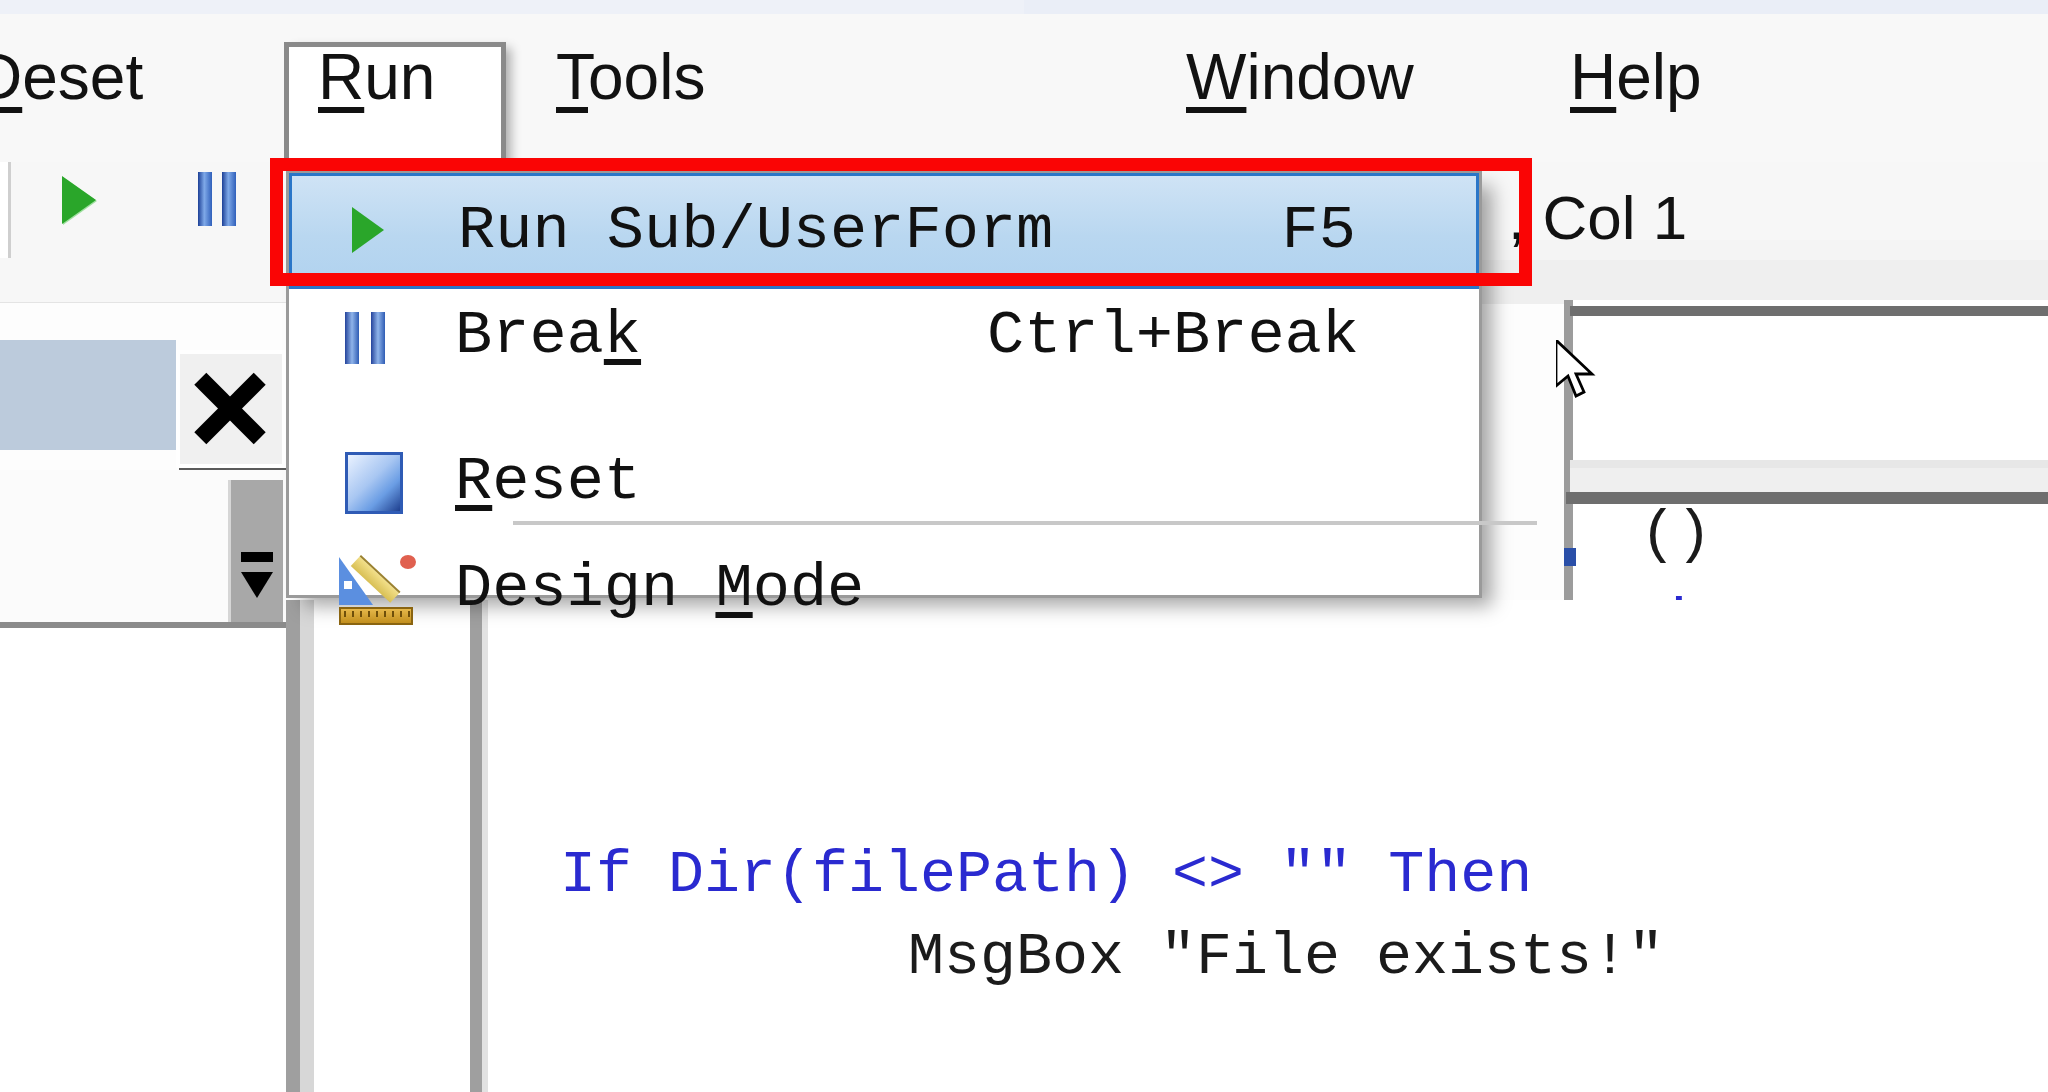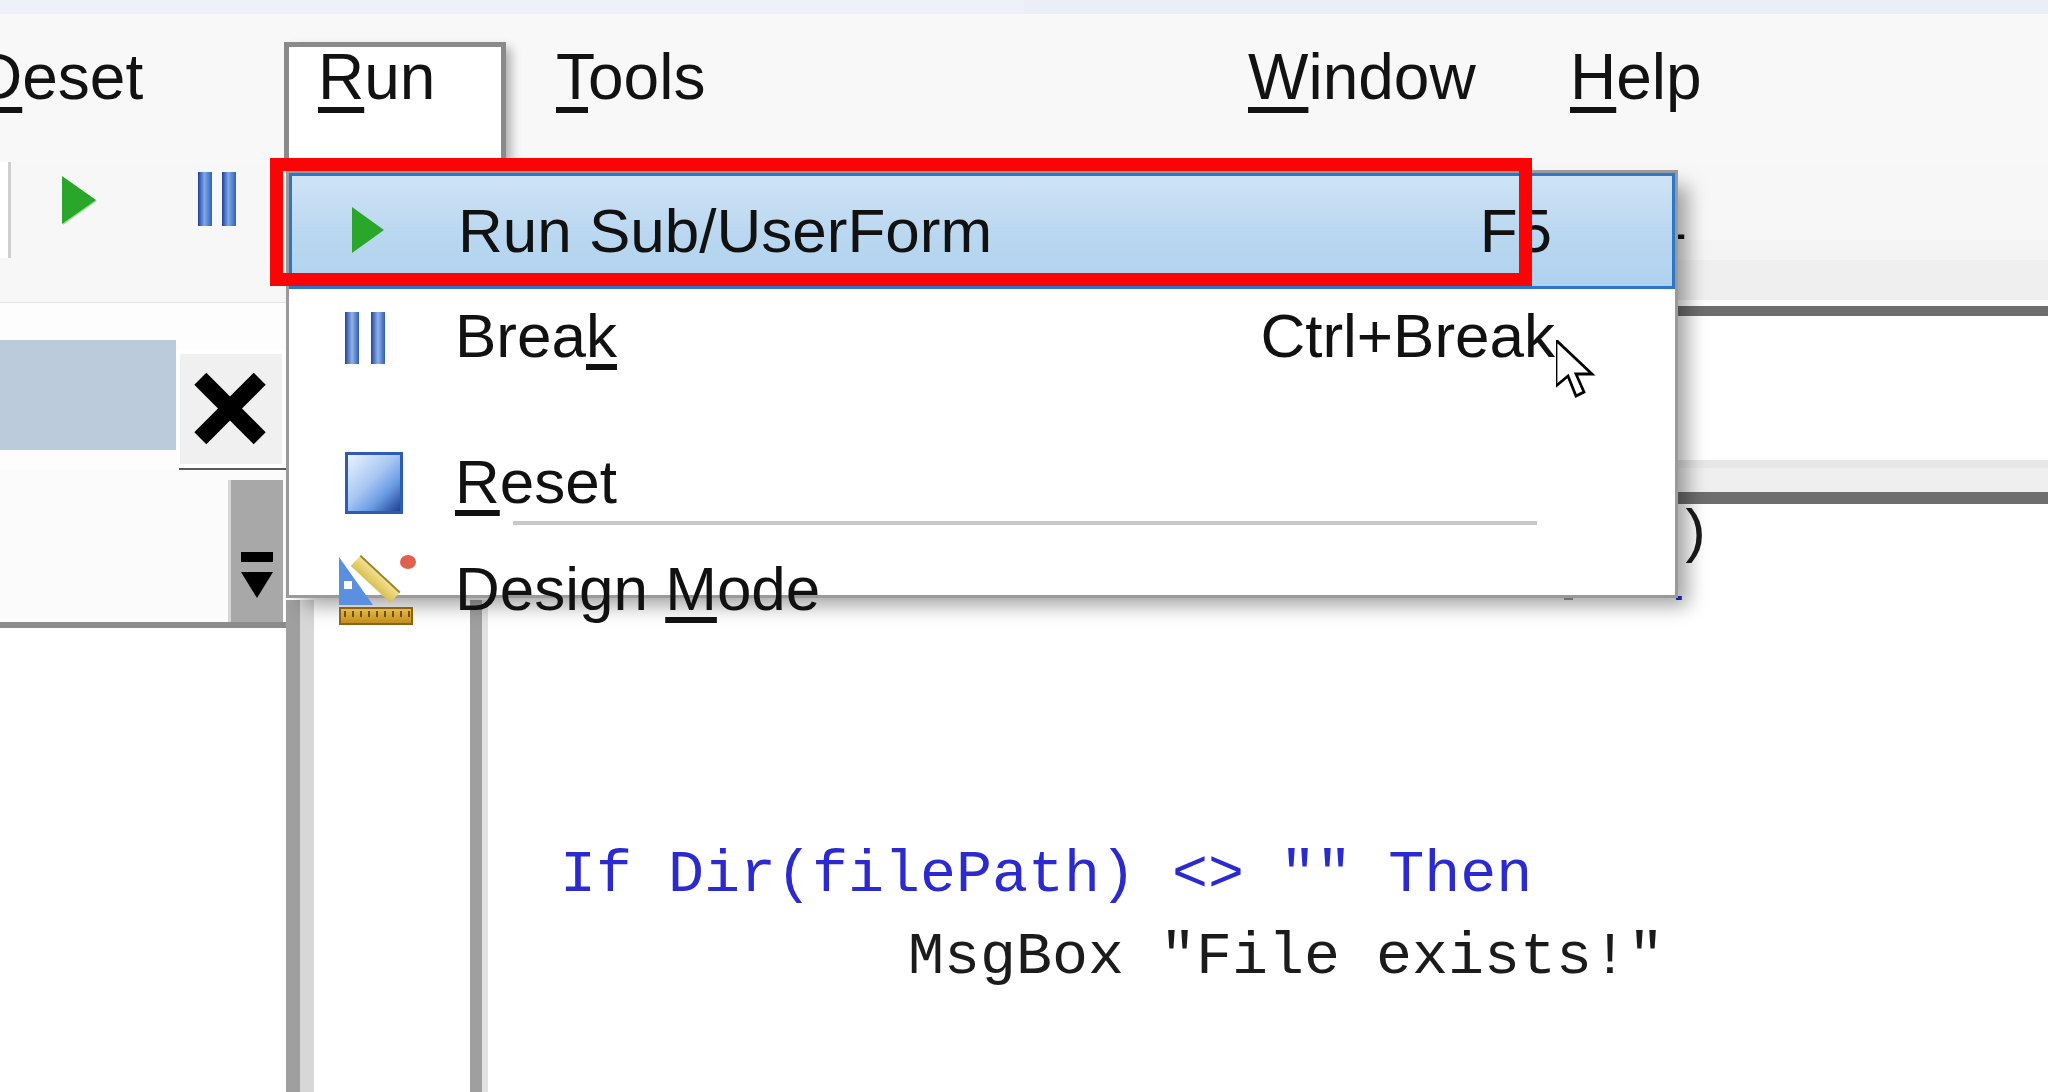--- a/index.html
+++ b/index.html
@@ -181,25 +181,26 @@
     width: 0; height: 0;
     border-left: 16px solid transparent;
     border-right: 16px solid transparent;
     border-top: 26px solid #000000;
   }
 
   
   .dropdown {
     position: absolute;
     left: 286px; top: 170px;
-    width: 1392px; height: 428px;
+    width: 1196px; height: 428px;
     background: #ffffff;
     border: 3px solid #9a9a9a;
     box-sizing: border-box;
     box-shadow: 14px 12px 18px -4px rgba(0,0,0,0.35);
+    font-family: Liberation Mono, monospace;
   }
   .menu-row {
     position: absolute;
     left: 0;
     width: 100%;
     height: 116px;
     display: flex;
     align-items: center;
     box-sizing: border-box;
   }
@@ -448,21 +449,21 @@
     <div class="menu-open-tab"></div>
   </div>
 
   <div class="menu-item" style="left:-24px;"><span class="ul">D</span><span>eset</span></div>
 
   <div class="menu-item" style="left:318px; z-index:20;"><span class="ul">R</span><span>un</span></div>
 
   <div class="menu-item" style="left:556px;"><span class="ul">T</span><span>ools</span></div>
 
 
-  <div class="menu-item" style="left:1248px;"><span class="ul">W</span><span>indow</span></div>
+  <div class="menu-item" style="left:1186px;"><span class="ul">W</span><span>indow</span></div>
 
   <div class="menu-item" style="left:1570px;text-align:right;"><span class="ul">H</span><span>elp</span></div>
 
   <div class="toolbar"></div>
   <div class="tb-left-edge"></div>
   <div class="tb-play"></div>
   <div class="tb-pause">
     <i class="a"></i>
     <i class="b"></i>
   </div>

